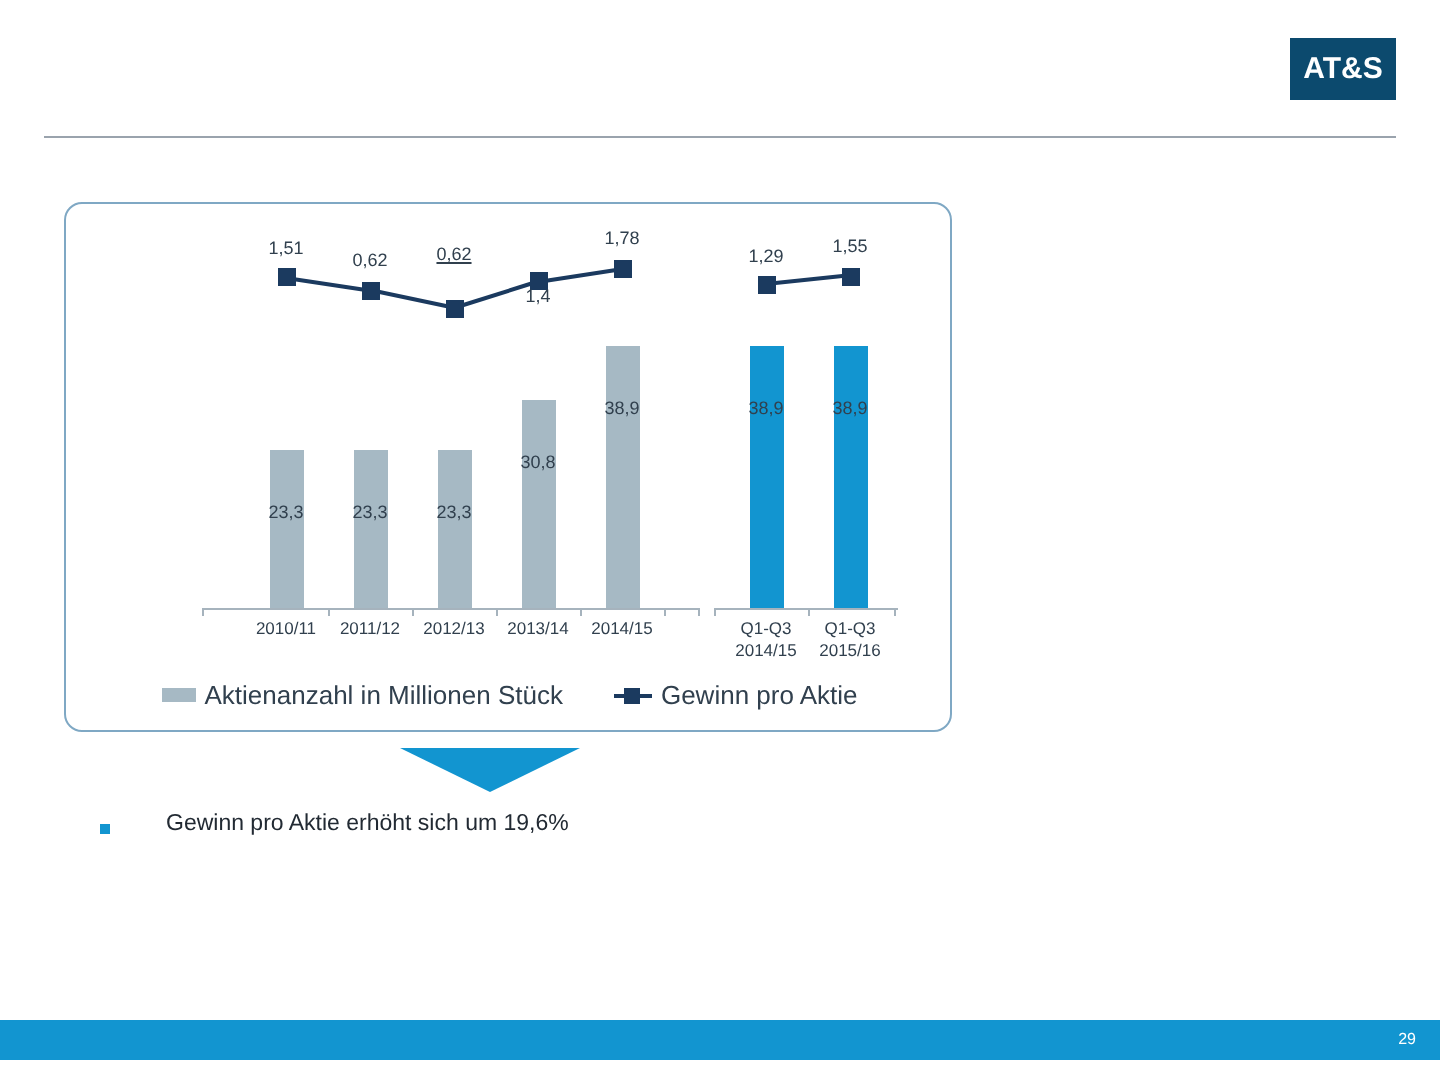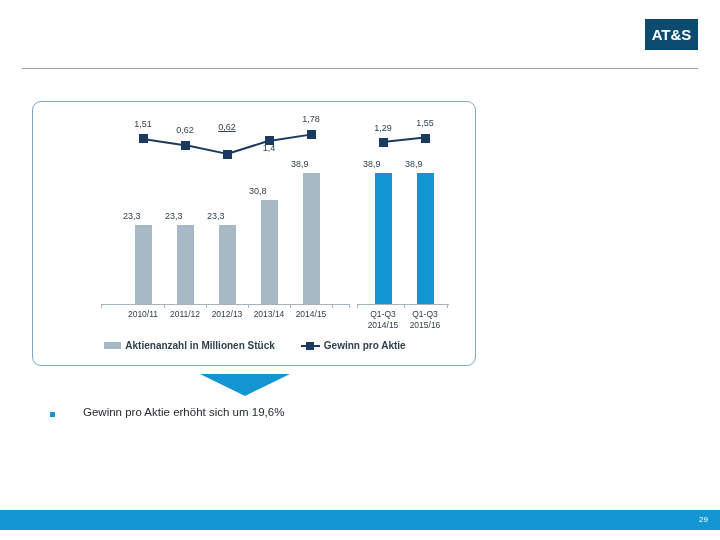--- a/index.html
+++ b/index.html
@@ -84,22 +84,23 @@
   
   .bar {
     position: absolute;
     bottom: 0;
   }
 
   .bar-label {
     position: absolute;
     font-size: 9px;
     color: #31404E;
-    text-align: left;
-    white-space: nowrap;
+    text-align: center;
+    white-space: nowrap;
+    margin-top: 40px;
   }
   .cat-label {
     position: absolute;
     font-size: 8.5px;
     color: #31404E;
     text-align: center;
     white-space: nowrap;
     line-height: 11px;
   }
   .marker {
@@ -125,23 +126,22 @@
   
   #legend {
     position: absolute;
     left: 0;
     top: 238px;
     width: 444px;
     display: flex;
     align-items: flex-end;
     justify-content: center;
     gap: 26px;
-    font-size: 10px;
+    font-size: 13px;
     color: #31404E;
-    font-weight: bold;
   }
   .legend-entry {
     display: flex;
     align-items: center;
     gap: 4px;
     white-space: nowrap;
   }
   .legend-swatch-bar {
     width: 17px;
     height: 7px;

